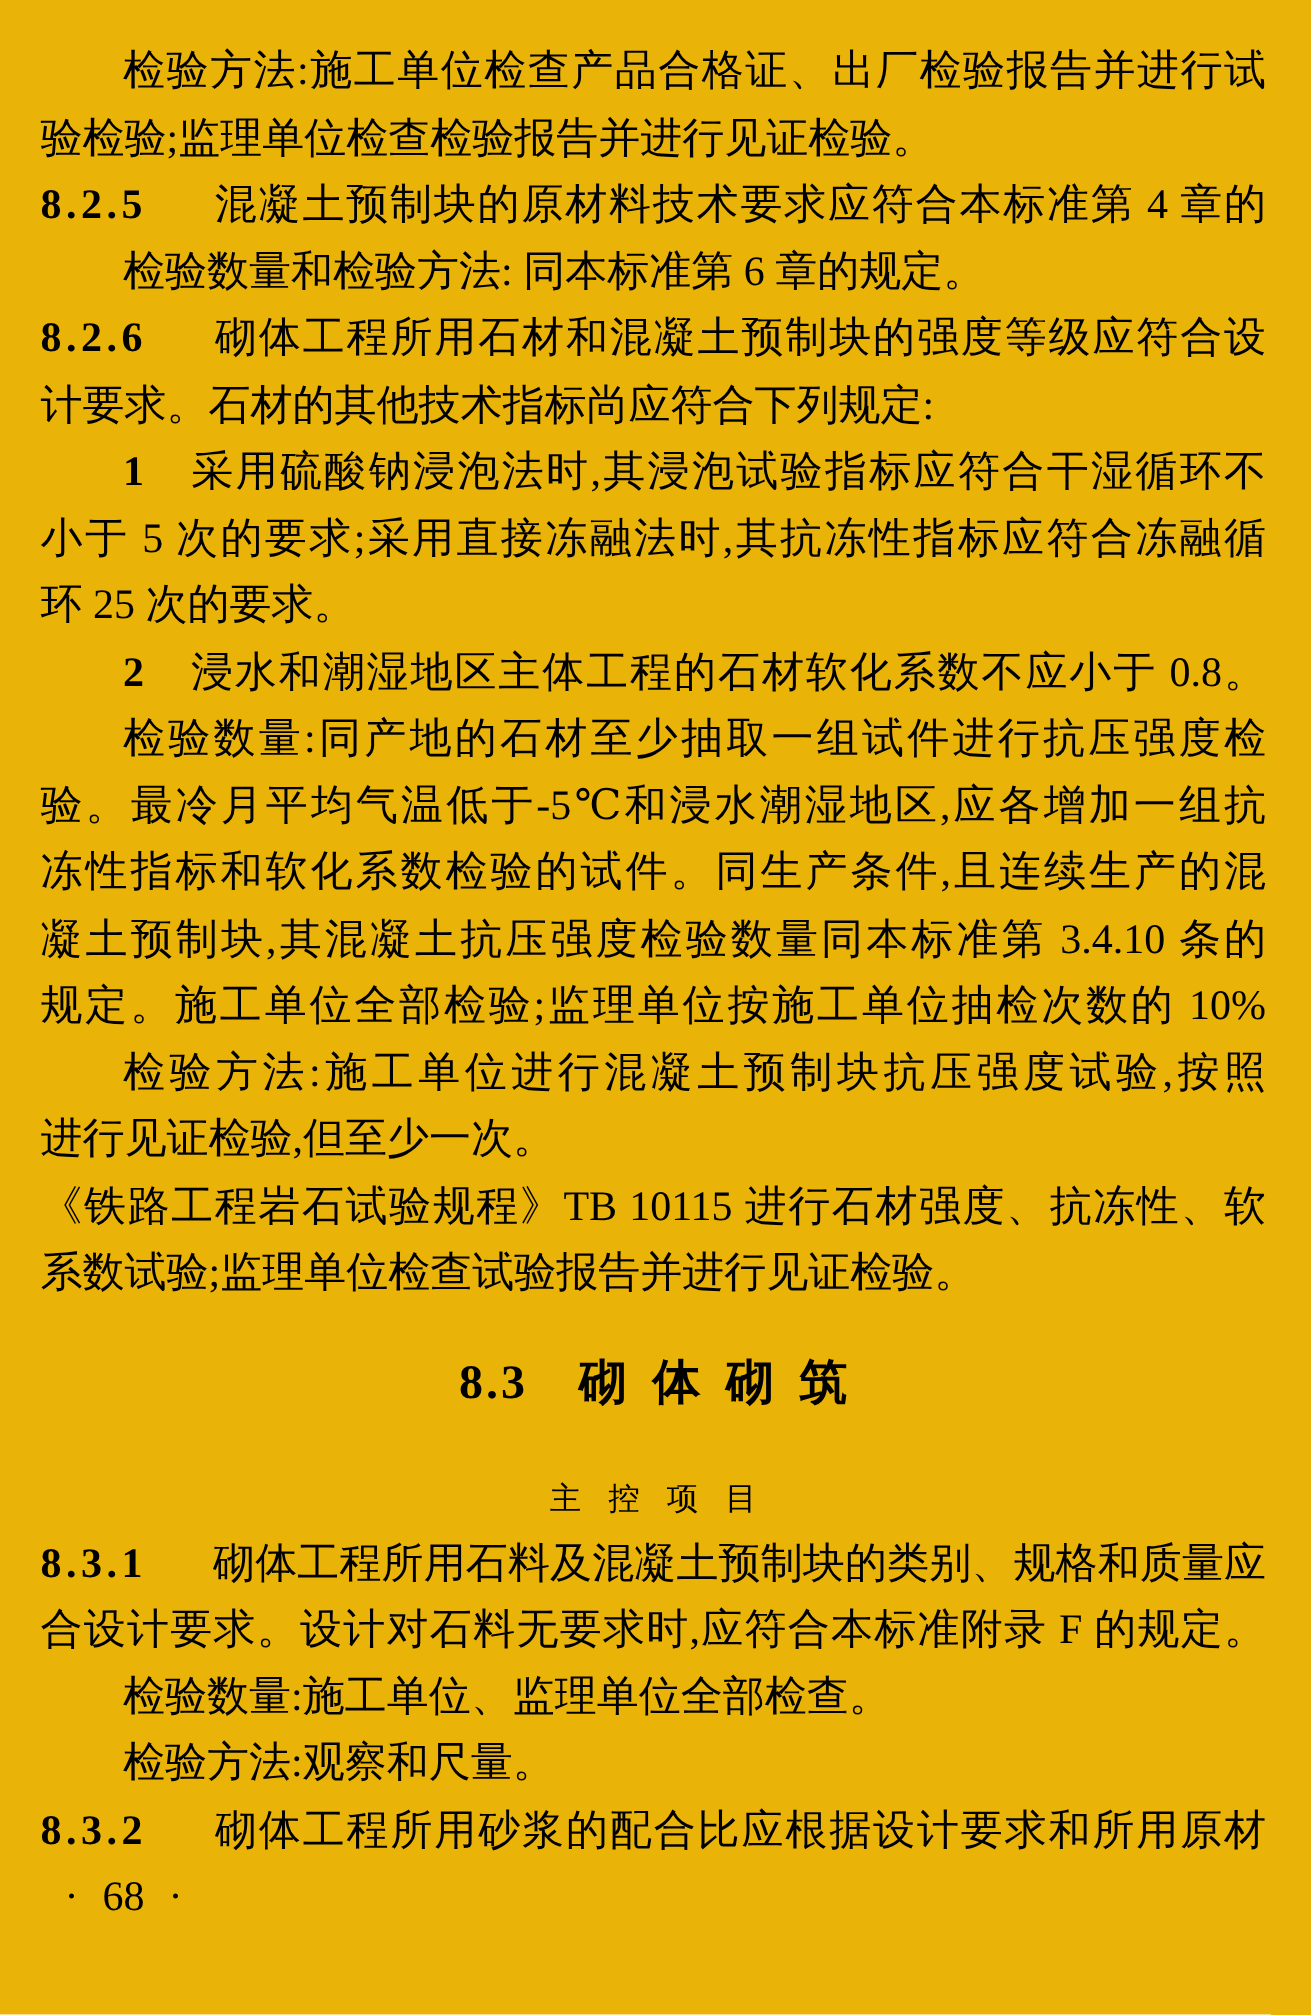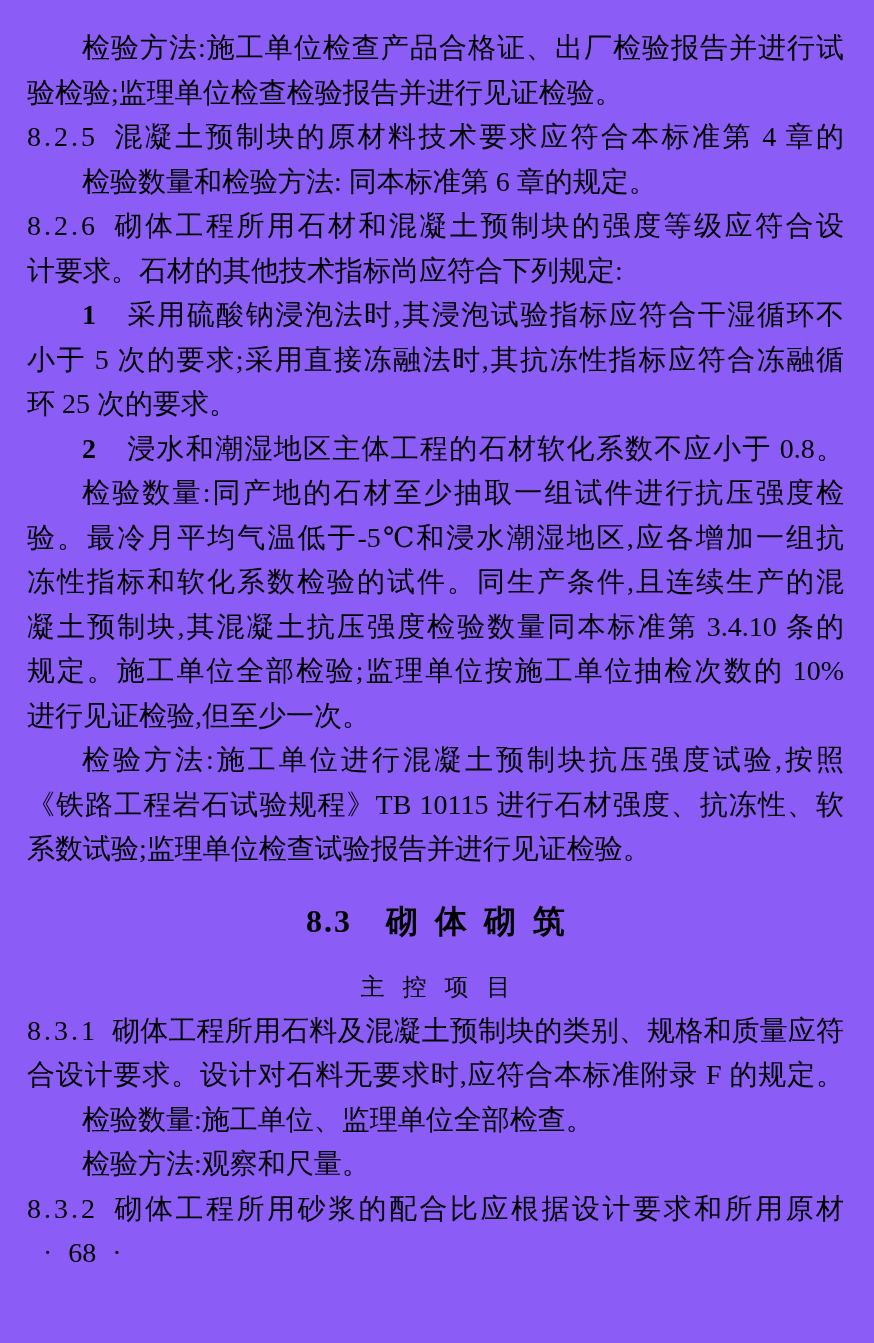--- a/index.html
+++ b/index.html
@@ -4,62 +4,62 @@
 <style>
   html, body {
     margin: 0;
     padding: 0;
     background: #ffffff;
   }
   .page {
     position: relative;
     width: 874px;
     height: 1343px;
-    background: #8b5cf6;
+    background: #eab308;
     color: #000000;
     font-family: "Liberation Serif", "DejaVu Serif", serif;
     box-sizing: border-box;
     padding: 26px 30px 0 27px;
     overflow: hidden;
   }
   .ln {
     font-size: 28px;
     line-height: 44.5px;
     height: 44.5px;
     text-align: justify;
     text-justify: inter-character;
     overflow: hidden;
   }
   .ln.j { text-align-last: justify; }
   .ln.ind { text-indent: 55px; }
   .cnum {
-    font-weight: normal;
+    font-weight: bold;
     letter-spacing: 3px;
-    margin-right: 14px;
+    margin-right: 44px;
   }
   .inum {
     font-weight: bold;
     margin-right: 30px;
   }
   .h1 {
     text-align: center;
     font-weight: bold;
     font-size: 32px;
     line-height: 45px;
     height: 45px;
     margin-top: 27px;
   }
   .h1num { letter-spacing: 2px; margin-right: 34px; }
   .h1t  { letter-spacing: 17px; margin-right: -17px; text-align: center; }
   .h2 {
     text-align: center;
-    font-size: 24px;
+    font-size: 21px;
     line-height: 44px;
     height: 44px;
-    margin-top: 21px;
+    margin-top: 33px;
     letter-spacing: 18px;
     padding-left: 18px;
   }
   .footer {
     font-size: 28px;
     line-height: 44.5px;
     height: 44.5px;
     padding-left: 16px;
     word-spacing: 9px;
   }
@@ -77,22 +77,22 @@
   <div class="ln"><span>计要求。石材的其他技术指标尚应符合下列规定:</span></div>
   <div class="ln ind j"><span class="inum">1</span><span>采用硫酸钠浸泡法时,其浸泡试验指标应符合干湿循环不</span></div>
   <div class="ln j"><span>小于 5 次的要求;采用直接冻融法时,其抗冻性指标应符合冻融循</span></div>
   <div class="ln"><span>环 25 次的要求。</span></div>
   <div class="ln ind j"><span class="inum">2</span><span>浸水和潮湿地区主体工程的石材软化系数不应小于 0.8。</span></div>
   <div class="ln ind j"><span>检验数量:同产地的石材至少抽取一组试件进行抗压强度检</span></div>
   <div class="ln j"><span>验。最冷月平均气温低于-5℃和浸水潮湿地区,应各增加一组抗</span></div>
   <div class="ln j"><span>冻性指标和软化系数检验的试件。同生产条件,且连续生产的混</span></div>
   <div class="ln j"><span>凝土预制块,其混凝土抗压强度检验数量同本标准第 3.4.10 条的</span></div>
   <div class="ln j"><span>规定。施工单位全部检验;监理单位按施工单位抽检次数的 10%</span></div>
+  <div class="ln ind j"><span>检验方法:施工单位进行混凝土预制块抗压强度试验,按照</span></div>
   <div class="ln"><span>进行见证检验,但至少一次。</span></div>
-  <div class="ln ind j"><span>检验方法:施工单位进行混凝土预制块抗压强度试验,按照</span></div>
   <div class="ln j"><span>《铁路工程岩石试验规程》TB 10115 进行石材强度、抗冻性、软化</span></div>
   <div class="ln"><span>系数试验;监理单位检查试验报告并进行见证检验。</span></div>
 
   <div class="h1"><span class="h1num">8.3</span><span class="h1t">砌体砌筑</span></div>
 
   <div class="h2">主控项目</div>
 
   <div class="ln j"><span class="cnum">8.3.1</span><span>砌体工程所用石料及混凝土预制块的类别、规格和质量应符</span></div>
   <div class="ln j"><span>合设计要求。设计对石料无要求时,应符合本标准附录 F 的规定。</span></div>
   <div class="ln ind"><span>检验数量:施工单位、监理单位全部检查。</span></div>

